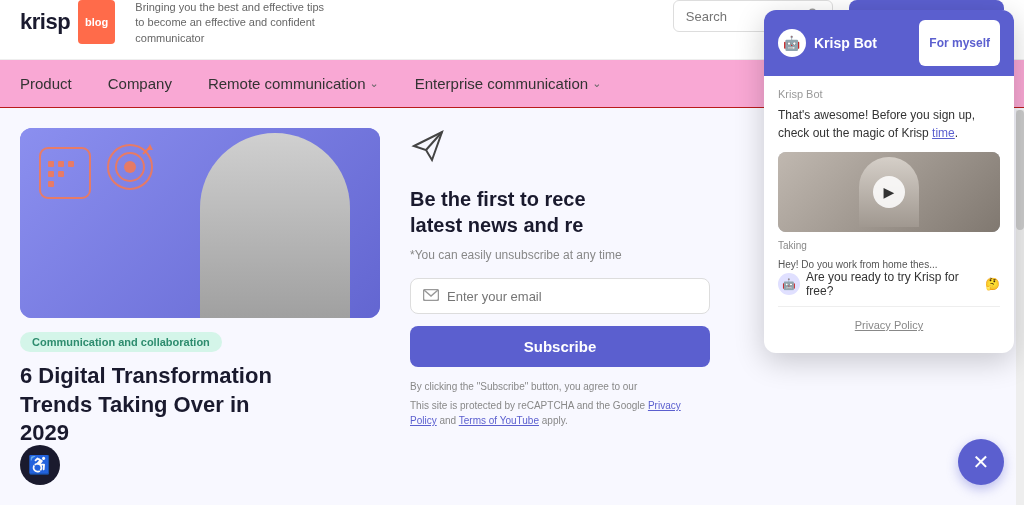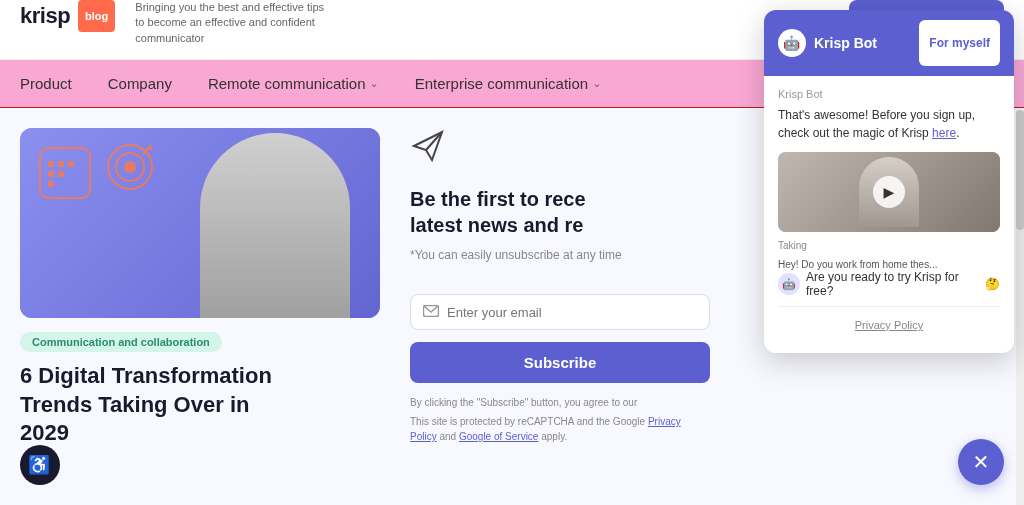--- a/index.html
+++ b/index.html
@@ -7,21 +7,21 @@
 
     
     .header {
       display: flex; align-items: flex-start; padding: 0 20px; height: 60px;
       border-bottom: 1px solid #eee; background: #fff; position: relative; z-index: 10;
     }
     .logo-area { display: flex; align-items: center; gap: 8px; margin-right: 20px; }
     .logo-text { font-size: 22px; font-weight: 700; color: #1a1a2e; letter-spacing: -0.5px; }
     .blog-badge {
       background: #ff6b4a; color: #fff; font-size: 11px; font-weight: 600;
-      padding: 10px 7px; border-radius: 4px;
+      padding: 16px 7px; border-radius: 4px;
     }
     .tagline { font-size: 11px; color: #666; line-height: 1.4; max-width: 200px; margin-right: auto; }
     .search-box {
       display: flex; align-items: center; border: 1px solid #ddd; border-radius: 6px;
       padding: 6px 12px; gap: 8px; width: 160px; margin-right: 16px; background: #fff;
     }
     .search-input { border: none; outline: none; font-size: 13px; color: #999; width: 100%; }
     .search-icon-svg { color: #999; flex-shrink: 0; }
     .cta-btn {
       background: #5b5fcf; color: #fff; border: none; border-radius: 8px;
@@ -54,21 +54,21 @@
     .tag {
       display: inline-block; background: #d4f5e9; color: #2d8c6e; font-size: 11px;
       font-weight: 600; padding: 4px 12px; border-radius: 20px; margin-top: 14px; margin-bottom: 10px;
     }
     .article-title { font-size: 22px; font-weight: 800; color: #1a1a2e; line-height: 1.3; max-width: 360px; }
 
     
     .newsletter { width: 300px; flex-shrink: 0; }
     .send-icon { font-size: 32px; color: #555; margin-bottom: 14px; }
     .newsletter-title { font-size: 20px; font-weight: 700; color: #1a1a2e; line-height: 1.3; margin-bottom: 10px; }
-    .newsletter-subtitle { font-size: 12px; color: #888; margin-bottom: 32px; }
+    .newsletter-subtitle { font-size: 12px; color: #888; margin-bottom: 16px; }
     .email-input-row {
       display: flex; align-items: center; border: 1px solid #ddd; border-radius: 8px;
       padding: 8px 12px; gap: 8px; background: #fff; margin-bottom: 12px;
     }
     .email-input { border: none; outline: none; font-size: 13px; color: #999; width: 100%; }
     .subscribe-btn {
       background: #5b5fcf; color: #fff; border: none; border-radius: 8px;
       width: 100%; padding: 12px; font-size: 15px; font-weight: 600; cursor: pointer; margin-bottom: 12px;
     }
     .disclaimer { font-size: 10px; color: #888; line-height: 1.5; margin-bottom: 4px; }
@@ -149,20 +149,29 @@
 <body>
 
 <header class="header">
   <div class="logo-area">
     <span class="logo-text">krisp</span>
     <span class="blog-badge">blog</span>
   </div>
   <div class="tagline">
     <span>Bringing you the best and effective tips</span><br>
     <span>to become an effective and confident communicator</span>
+  </div>
+  <div class="search-box">
+    <input class="search-input" type="text" placeholder="Search" style="">
+    <span class="search-icon-svg">
+      <svg width="14" height="14" viewBox="0 0 24 24" fill="none" stroke="#999" stroke-width="2.5">
+        <circle cx="11" cy="11" r="7"></circle>
+          <line x1="17" y1="17" x2="22" y2="22"></line>
+      </svg>
+    </span>
   </div>
   <button class="cta-btn">Get Krisp for free</button>
 </header>
 
 <nav class="nav">
   <span class="nav-item">Product</span>
   <span class="nav-item">Company</span>
   <span class="nav-item">
     <span>Remote communication</span>
     <span class="chevron">⌄</span>
@@ -235,39 +244,39 @@
       <input class="email-input" type="email" placeholder="Enter your email" style="">
     </div>
     <button class="subscribe-btn">Subscribe</button>
     <div class="disclaimer">
       <span>By clicking the "Subscribe" button, you agree to our</span>
     </div>
     <div class="recaptcha-text">
       <span>This site is protected by reCAPTCHA and the Google</span>
       <a href="#">Privacy Policy</a>
       and
-      <a href="#">Google of Service</a>
+      <a href="#">Terms of YouTube</a>
       <span>apply.</span>
     </div>
   </div>
 </div>
 
 <div class="chatbot-panel">
   <div class="chatbot-header">
     <div class="chatbot-header-left">
       <div class="bot-avatar">🤖</div>
       <span class="chatbot-name">Krisp Bot</span>
     </div>
     <button class="for-myself-btn">For myself</button>
   </div>
   <div class="chatbot-body">
     <div class="bot-label">Krisp Bot</div>
     <div class="bot-message">
       <span>That's awesome! Before you sign up, check out the magic of Krisp</span>
-      <a href="#">here</a>.
+      <a href="#">time</a>.
     </div>
     <div class="video-thumb">
       <div style="position:absolute;inset:0;background:linear-gradient(135deg,#c0b8b0 0%,#807870 100%);"></div>
       <div style="position:absolute;bottom:5px;left:5px;right:5px;">
         <div style="width:60px;height:70px;background:linear-gradient(180deg,#d5cfc8 0%,#a09890 100%);border-radius:30px 30px 0 0;margin:0 auto;"></div>
       </div>
       <div class="play-btn" style="position:relative;z-index:2;">▶</div>
     </div>
     <div class="video-source">
       <span>Taking</span>

